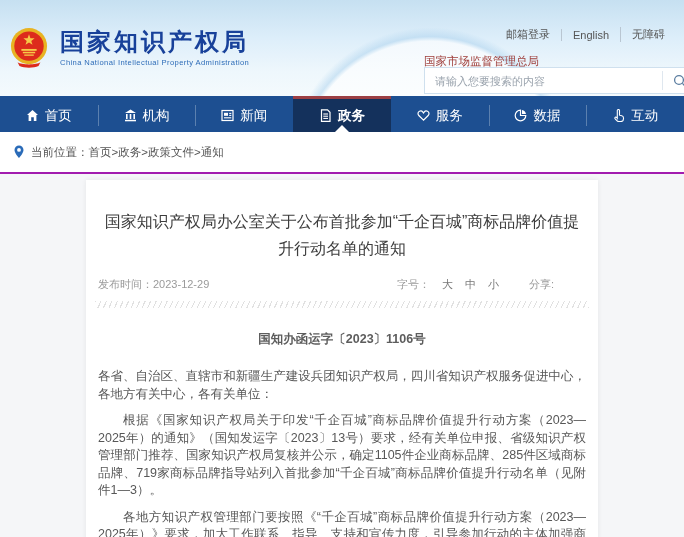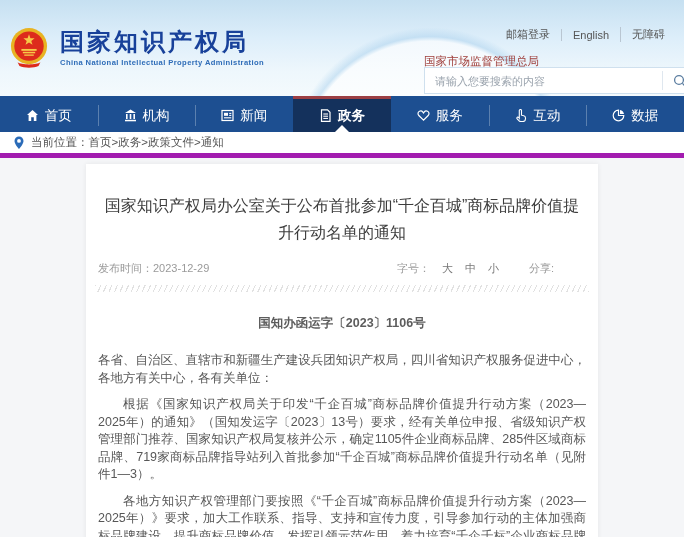--- a/index.html
+++ b/index.html
@@ -18,21 +18,21 @@
       radial-gradient(circle 230px at 430px 170px, rgba(255,255,255,0.65) 0 56%, rgba(176,212,238,0.55) 58%, rgba(176,212,238,0) 62%),
       linear-gradient(180deg, #c6e0f1 0%, #ddeefa 40%, #eef7fc 75%, #f4fafd 100%);
   }
   .emblem { position: absolute; left: 10px; top: 26px; width: 38px; height: 44px; }
   .agency { position: absolute; left: 60px; top: 29px; }
   .agency-cn {
     font-size: 24px; font-weight: bold; color: #18419a;
     letter-spacing: 3px; line-height: 26px; white-space: nowrap;
   }
   .agency-en {
-    font-size: 7.6px; font-weight: bold; color: #2f6db8;
+    font-size: 7.6px; font-weight: normal; color: #2f6db8;
     letter-spacing: 0.4px; margin-top: 3px; white-space: nowrap;
   }
   .util-links {
     position: absolute; right: 8px; top: 27px;
     display: flex; align-items: center;
     font-size: 11px; color: #555;
   }
   .util-links .util-item { padding: 0 11px; cursor: pointer; white-space: nowrap; }
   .util-links .util-item + .util-item { border-left: 1px solid #b9c6d2; }
   .related-links {
@@ -75,21 +75,21 @@
   .nav-pointer {
     position: absolute; bottom: 0; left: 50%; margin-left: -7px;
     width: 0; height: 0;
     border-left: 7px solid transparent; border-right: 7px solid transparent;
     border-bottom: 7px solid #ffffff;
   }
   .nav-icon { width: 13px; height: 13px; display: block; }
 
   
   .breadcrumb {
-    height: 26px; background: #fff; border-bottom: 5px solid #a21caf;
+    height: 42px; background: #fff; border-bottom: 2px solid #a21caf;
     display: flex; align-items: center; padding-left: 13px;
     font-size: 11.5px; color: #555;
   }
   .breadcrumb .pin { width: 12px; height: 14px; margin-right: 6px; }
 
   
   .content-wrap { height: 405px; }
   .card {
     width: 512px; margin: 6px auto 0; background: #fff; min-height: 399px;
     box-shadow: 0 0 5px rgba(0,0,0,0.07);
@@ -196,30 +196,30 @@
     <span class="nav-pointer"></span>
   </div>
   <div class="nav-item">
     <svg class="nav-icon" viewBox="0 0 13 13">
       <path d="M6.5 11.2L1.8 6.5C.5 5.2.8 3 2.5 2.2c1.2-.5 2.6-.1 3.4.9L6.5 4l.6-.9c.8-1 2.2-1.4 3.4-.9 1.7.8 2 3 .7 4.3z" fill="none" stroke="#fff" stroke-width="1.2"></path>
     </svg>
     <span>服务</span>
   </div>
   <div class="nav-item">
     <svg class="nav-icon" viewBox="0 0 13 13">
-      <path d="M5.3 1.6c0-.6.5-1.1 1.1-1.1s1.1.5 1.1 1.1v4.6l2.3.6c1 .3 1.7 1.1 1.7 2.1v.9c0 1.6-1.2 2.8-2.8 2.8H7c-1 0-1.9-.5-2.4-1.3L3 9.6c-.4-.6 0-1.5.8-1.5.3 0 .7.2.9.4l.6.8z" fill="none" stroke="#fff" stroke-width="1.1"></path>
-    </svg>
-    <span>互动</span>
-  </div>
-  <div class="nav-item">
-    <svg class="nav-icon" viewBox="0 0 13 13">
       <path d="M6.5 1.2a5.3 5.3 0 1 0 5.3 5.3H6.5z" fill="none" stroke="#fff" stroke-width="1.2"></path>
       <path d="M8 0.9a5.3 5.3 0 0 1 4 4H8z" fill="#fff"></path>
     </svg>
     <span>数据</span>
+  </div>
+  <div class="nav-item">
+    <svg class="nav-icon" viewBox="0 0 13 13">
+      <path d="M5.3 1.6c0-.6.5-1.1 1.1-1.1s1.1.5 1.1 1.1v4.6l2.3.6c1 .3 1.7 1.1 1.7 2.1v.9c0 1.6-1.2 2.8-2.8 2.8H7c-1 0-1.9-.5-2.4-1.3L3 9.6c-.4-.6 0-1.5.8-1.5.3 0 .7.2.9.4l.6.8z" fill="none" stroke="#fff" stroke-width="1.1"></path>
+    </svg>
+    <span>互动</span>
   </div>
 </div>
 
 <div class="breadcrumb">
   <svg class="pin" viewBox="0 0 12 14">
     <path d="M6 0.6C3.5 0.6 1.5 2.6 1.5 5.1c0 3.2 4.5 8 4.5 8s4.5-4.8 4.5-8C10.5 2.6 8.5 0.6 6 0.6zm0 6.2a1.9 1.9 0 1 1 0-3.8 1.9 1.9 0 0 1 0 3.8z" fill="#2a6bb8"></path>
   </svg>
   <span>当前位置：</span>
   <span>首页&gt;政务&gt;政策文件&gt;通知</span>
 </div>

